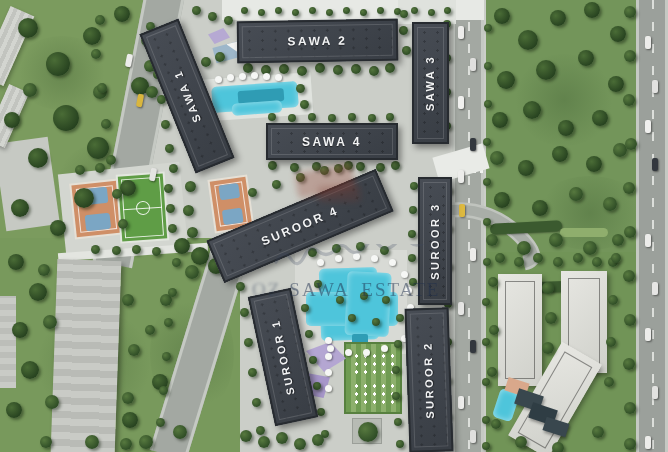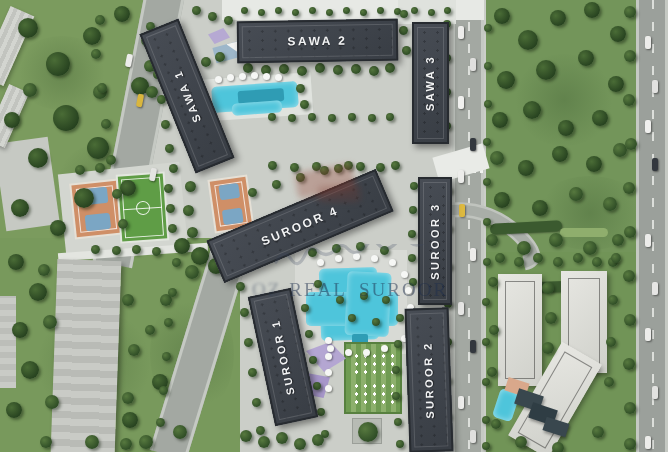--- a/index.html
+++ b/index.html
@@ -551,35 +551,38 @@
 
   <div class="bld" id="sawa1">
     <span class="lbl v">SAWA 1</span>
   </div>
   <div class="bld" id="sawa2">
     <span class="lbl h">SAWA 2</span>
   </div>
   <div class="bld" id="sawa3">
     <span class="lbl v">SAWA 3</span>
   </div>
+  <div class="bld" id="sawa4">
+    <span class="lbl h">SAWA 4</span>
+  </div>
   <div class="bld" id="suroor4">
     <span class="lbl h">SUROOR 4</span>
   </div>
   <div class="bld" id="suroor3">
     <span class="lbl v">SUROOR 3</span>
   </div>
   <div class="bld" id="suroor2">
     <span class="lbl v">SUROOR 2</span>
   </div>
   <div class="bld" id="suroor1">
     <span class="lbl v">SUROOR 1</span>
   </div>
 
   <div id="wm-logo"></div>
   <div id="wm-logo2"></div>
   <svg id="wm-script" viewBox="0 0 170 26">
     <path d="M4,18 q8,-14 15,-3 t14,-4 q5,-11 13,-4 t16,0 q7,-10 14,-2 t18,-3 q6,-9 13,-1 t17,-2 q7,-8 14,-1 t18,-2" fill="none" stroke="rgba(60,72,96,.45)" stroke-width="3.2" stroke-linecap="round"></path>
   </svg>
   <div id="wm-text">
-    <span class="wm-prefix">OZ</span><span class="wm-main">REAL SUROOR</span>
+    <span class="wm-prefix">OZ</span><span class="wm-main">SAWA ESTATE</span>
   </div>
 
 </div>
 
 </body></html>

